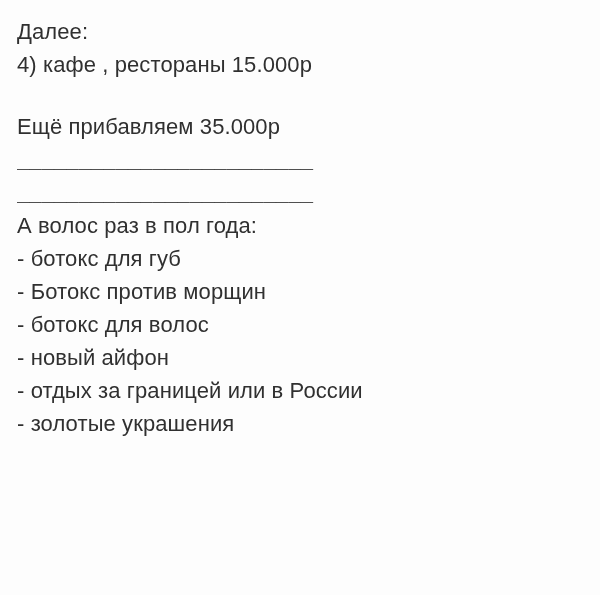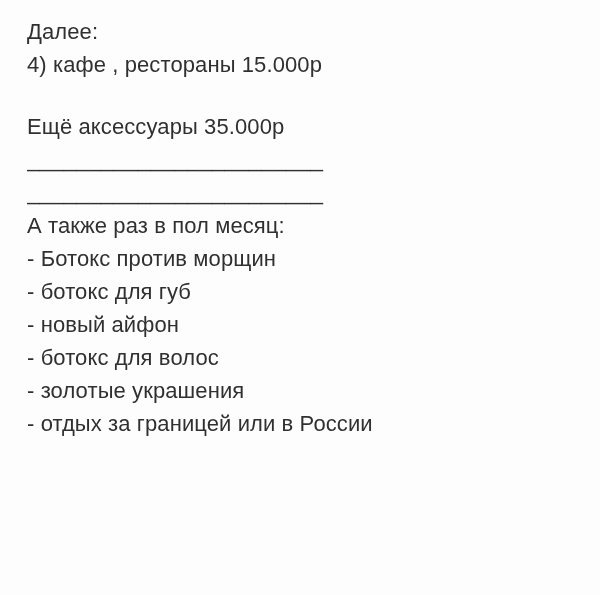--- a/index.html
+++ b/index.html
@@ -7,55 +7,56 @@
     padding: 0;
   }
   body {
     width: 600px;
     height: 595px;
     background: #fdfdfd;
     overflow: hidden;
     font-family: "Liberation Sans", "DejaVu Sans", sans-serif;
   }
   .post {
-    padding: 15px 20px 0 27px;
+    padding: 15px 20px 0 17px;
     font-size: 22px;
     line-height: 33px;
     color: #303030;
     letter-spacing: 0.1px;
   }
   .line {
     white-space: pre;
   }
   .spacer {
     height: 29px;
   }
   .divider {
     white-space: pre;
     overflow: hidden;
+    font-weight: bold;
   }
 </style>
 </head>
 <body>
 
 <div class="post">
   <div class="line">Далее:</div>
 
   <div class="line">4) кафе , рестораны 15.000р</div>
 
   <div class="spacer"></div>
 
-  <div class="line">Ещё аксессуары 35.000р</div>
+  <div class="line">Ещё прибавляем 35.000р</div>
 
   <div class="divider line">________________________</div>
 
 
   <div class="divider line">________________________</div>
 
-  <div class="line">А также раз в пол месяц:</div>
+  <div class="line">А волос раз в пол года:</div>
 
+  <div class="line">- ботокс для губ</div>
   <div class="line">- Ботокс против морщин</div>
-  <div class="line">- ботокс для губ</div>
+  <div class="line">- ботокс для волос</div>
   <div class="line">- новый айфон</div>
-  <div class="line">- ботокс для волос</div>
+  <div class="line">- отдых за границей или в России</div>
   <div class="line">- золотые украшения</div>
-  <div class="line">- отдых за границей или в России</div>
 </div>
 
 </body></html>

